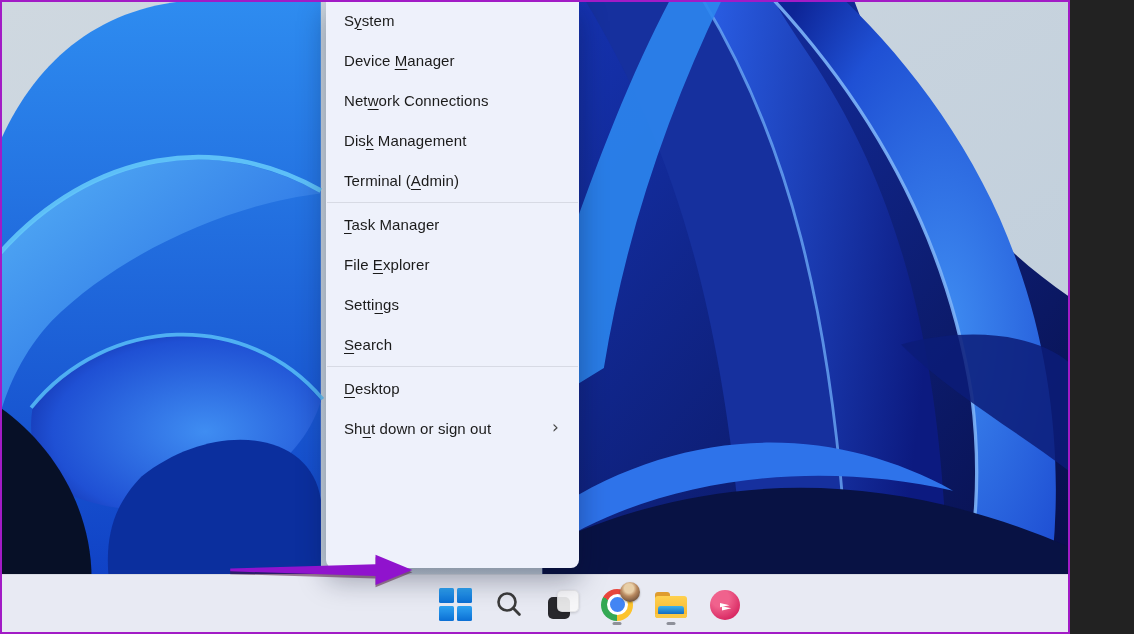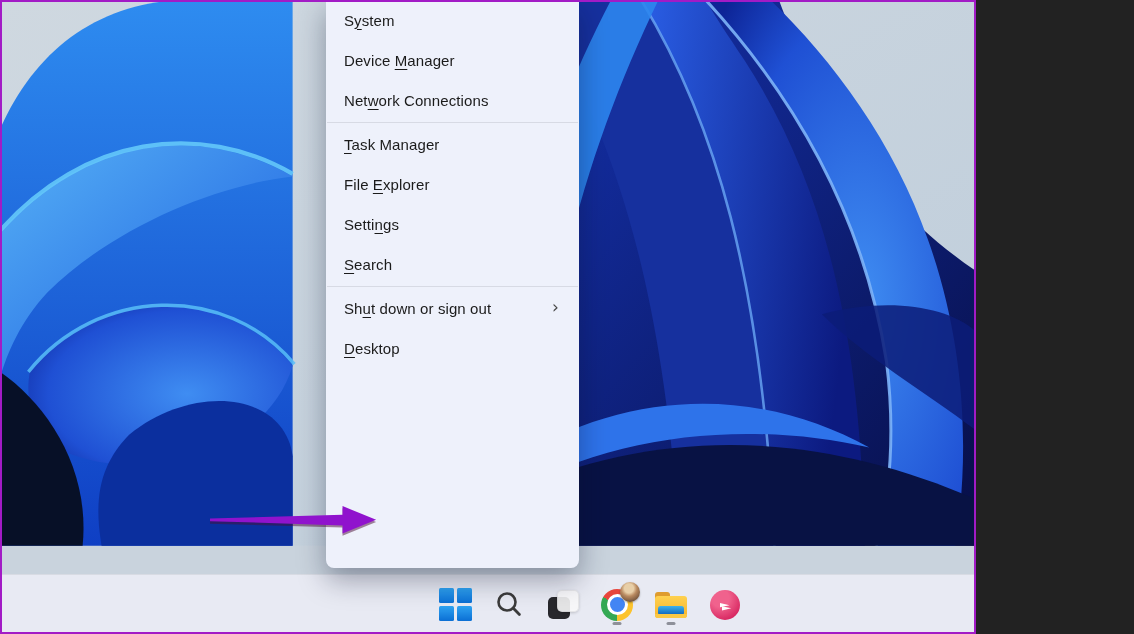--- a/index.html
+++ b/index.html
@@ -1,17 +1,17 @@
 <!DOCTYPE html>
 <html><head>
 <meta charset="utf-8">
 <style>
   html,body{margin:0;padding:0;background:#222;}
   .screen{
-    position:relative;width:976px;height:634px;overflow:hidden;
+    position:relative;width:1070px;height:634px;overflow:hidden;
     font-family:"Liberation Sans","DejaVu Sans",sans-serif;
     background:#c9d3dd;
   }
   .wallpaper{position:absolute;inset:0;z-index:0;}
   
   .frame{position:absolute;inset:0;border:2px solid #a21bc6;z-index:40;pointer-events:none;}
   
   .menu{
     position:absolute;left:326px;top:0;width:253px;height:568px;z-index:10;
     background:#eef1fb;border-radius:0 0 8px 8px;
@@ -151,40 +151,46 @@
   <div class="menu">
       <div class="menu-item">
         <span class="mi-label">S<u>y</u>stem</span>
       </div>
       <div class="menu-item">
         <span class="mi-label">Device <u>M</u>anager</span>
       </div>
       <div class="menu-item">
         <span class="mi-label">Net<u>w</u>ork Connections</span>
       </div>
+      <div class="menu-item">
+        <span class="mi-label">Dis<u>k</u> Management</span>
+      </div>
+      <div class="menu-item">
+        <span class="mi-label">Terminal (<u>A</u>dmin)</span>
+      </div>
       <div class="menu-sep"></div>
       <div class="menu-item">
         <span class="mi-label"><u>T</u>ask Manager</span>
       </div>
       <div class="menu-item">
         <span class="mi-label">File <u>E</u>xplorer</span>
       </div>
       <div class="menu-item">
         <span class="mi-label">Setti<u>n</u>gs</span>
       </div>
       <div class="menu-item">
         <span class="mi-label"><u>S</u>earch</span>
       </div>
       <div class="menu-sep"></div>
+      <div class="menu-item">
+        <span class="mi-label"><u>D</u>esktop</span>
+      </div>
       <div class="menu-item">
         <span class="mi-label">Sh<u>u</u>t down or sign out</span>
         <span class="mi-chevron">›</span>
-      </div>
-      <div class="menu-item">
-        <span class="mi-label"><u>D</u>esktop</span>
       </div>
     </div>
 
   <div class="taskbar">
     <div class="tb-row">
 
       <button class="tb-btn">
         <span class="win-logo">
           <i></i>
             <i></i>

